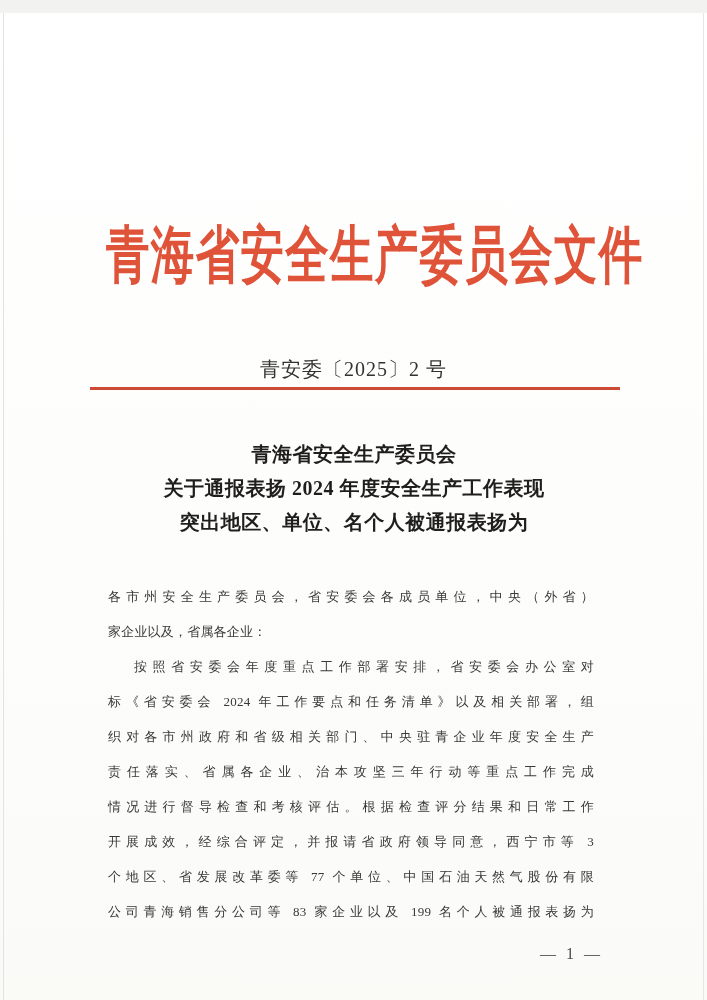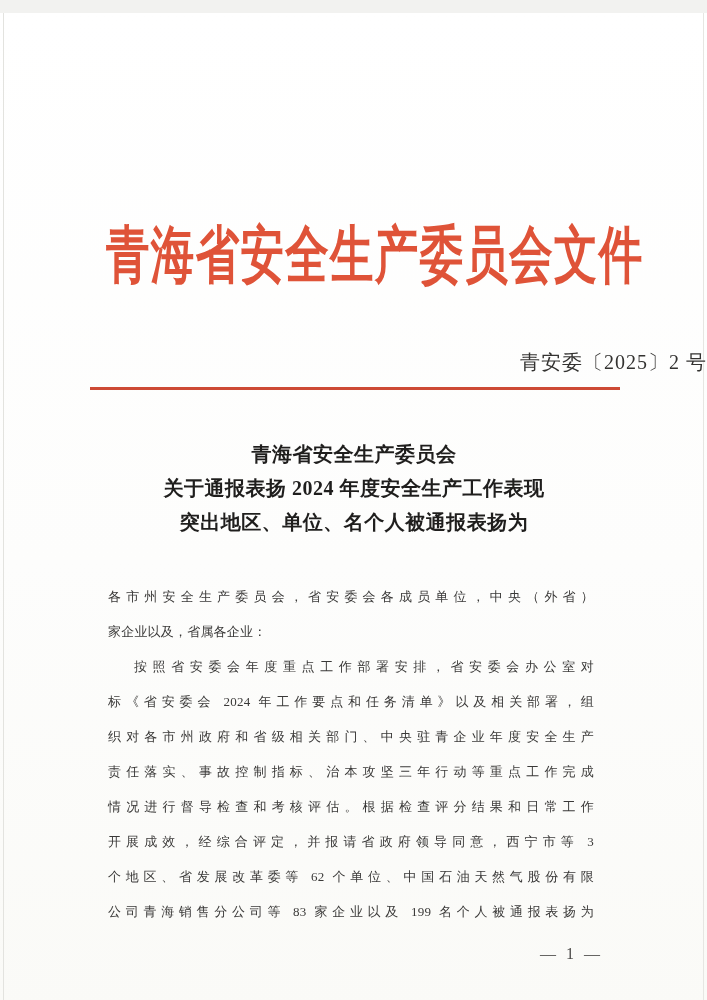--- a/index.html
+++ b/index.html
@@ -42,26 +42,26 @@
     font-size: 62px;
     letter-spacing: 2px;
     white-space: nowrap;
     transform: scaleX(0.70);
     transform-origin: 50% 50%;
     font-family: "Liberation Serif", "DejaVu Serif", serif;
   }
 
   .doc-number {
     position: absolute;
-    top: 334px;
+    top: 341px;
     left: 0;
     width: 707px;
     height: 30px;
     line-height: 30px;
-    text-align: right;
+    text-align: center;
     font-size: 20px;
     color: #333230;
     letter-spacing: 1px;
   }
 
   .red-line {
     position: absolute;
     top: 374px;
     left: 90px;
     width: 530px;
@@ -135,22 +135,22 @@
     <div class="title-line">关于通报表扬 2024 年度安全生产工作表现</div>
     <div class="title-line">突出地区、单位、名个人被通报表扬为</div>
   </div>
 
   <div class="doc-body">
     <div class="line">各市州安全生产委员会，省安委会各成员单位，中央（外省）</div>
     <div class="line noj">家企业以及，省属各企业：</div>
     <div class="line indent">按照省安委会年度重点工作部署安排，省安委会办公室对</div>
     <div class="line">标《省安委会 2024 年工作要点和任务清单》以及相关部署，组</div>
     <div class="line">织对各市州政府和省级相关部门、中央驻青企业年度安全生产</div>
-    <div class="line">责任落实、事故控制指标、治本攻坚三年行动等重点工作完成</div>
+    <div class="line">责任落实、省属各企业、治本攻坚三年行动等重点工作完成</div>
     <div class="line">情况进行督导检查和考核评估。根据检查评分结果和日常工作</div>
     <div class="line">开展成效，经综合评定，并报请省政府领导同意，西宁市等 3</div>
-    <div class="line">个地区、省发展改革委等 62 个单位、中国石油天然气股份有限</div>
+    <div class="line">个地区、省发展改革委等 77 个单位、中国石油天然气股份有限</div>
     <div class="line">公司青海销售分公司等 83 家企业以及 199 名个人被通报表扬为</div>
   </div>
 
   <div class="page-number">— 1 —</div>
 
 </div>
 
 </body></html>

